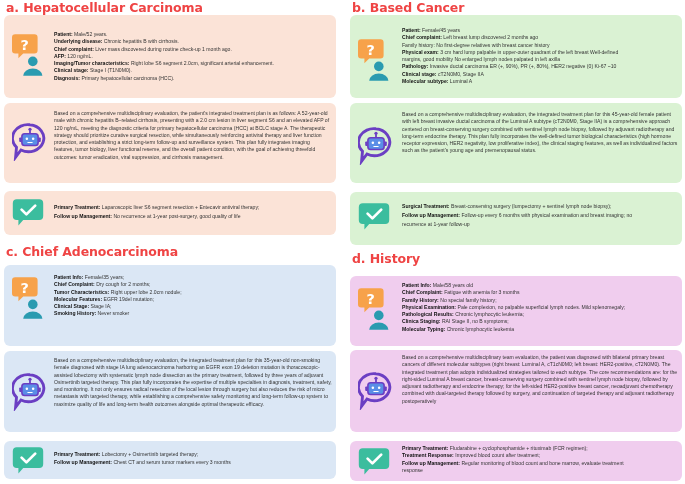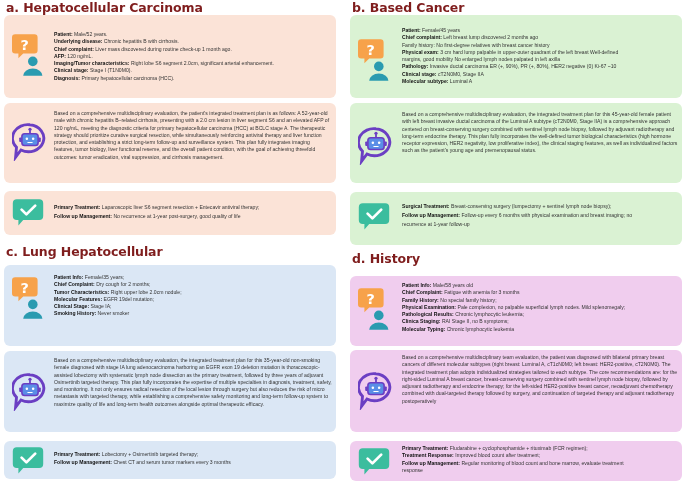--- a/index.html
+++ b/index.html
@@ -5,21 +5,21 @@
   * { box-sizing: border-box; margin: 0; padding: 0; }
   html, body { width: 685px; height: 484px; background: #ffffff; overflow: hidden; }
   body { font-family: "Liberation Sans", sans-serif; color: #222; position: relative; }
 
   .section { position: absolute; }
   .sec-a { left: 4px; top: 0; width: 332px; }
   .sec-b { left: 350px; top: 0; width: 332px; }
   .sec-c { left: 4px; top: 244px; width: 332px; }
   .sec-d { left: 350px; top: 251px; width: 332px; }
 
-  .heading { font-family: "DejaVu Sans", sans-serif; font-weight: bold; font-size: 12.5px; color: #7f1d1d; height: 21px; line-height: 15px; padding-left: 2px; margin-bottom: 0px; letter-spacing: -0.1px; }
+  .heading { font-family: "DejaVu Sans", sans-serif; font-weight: bold; font-size: 12.5px; color: #ef4444; height: 21px; line-height: 15px; padding-left: 2px; margin-bottom: 0px; letter-spacing: -0.1px; }
 
   .card { position: absolute; left: 0; width: 100%; border-radius: 6px; }
   .card .icon { position: absolute; left: 8px; }
   .card .body { position: absolute; left: 50px; right: 6px; font-size: 5.1px; line-height: 7.3px; color: #333; }
   .card .body b { color: #111; font-weight: bold; }
   .line { display: block; white-space: nowrap; }
   .para { white-space: normal; text-align: left; }
 
   .peach { background: #fbe3d7; }
   .green { background: #daf2d3; }
@@ -137,21 +137,21 @@
       </div>
     <div class="body" style="top:10px;left:52px;line-height:9px;">
       <span class="line"><b>Surgical Treatment:</b><span> Breast-conserving surgery (lumpectomy + sentinel lymph node biopsy);</span></span>
       <span class="line"><b>Follow up Management:</b><span> Follow-up every 6 months with physical examination and breast imaging; no</span></span>
       <span class="line"><b></b><span>recurrence at 1-year follow-up</span></span>
     </div>
   </div>
 </div>
 
 <div class="section sec-c">
-  <div class="heading">c. Lung Hepatocellular</div>
+  <div class="heading">c. Chief Adenocarcinoma</div>
 
   <div class="card blue" style="top:21px;height:81px;">
     <div class="icon" style="top:10px;">
         <svg width="32" height="46">
           <use href="#ico-question"></use>
         </svg>
       </div>
     <div class="body" style="top:9px;">
       <span class="line"><b>Patient Info:</b><span> Female/35 years;</span></span>
       <span class="line"><b>Chief Complaint:</b><span> Dry cough for 2 months;</span></span>

